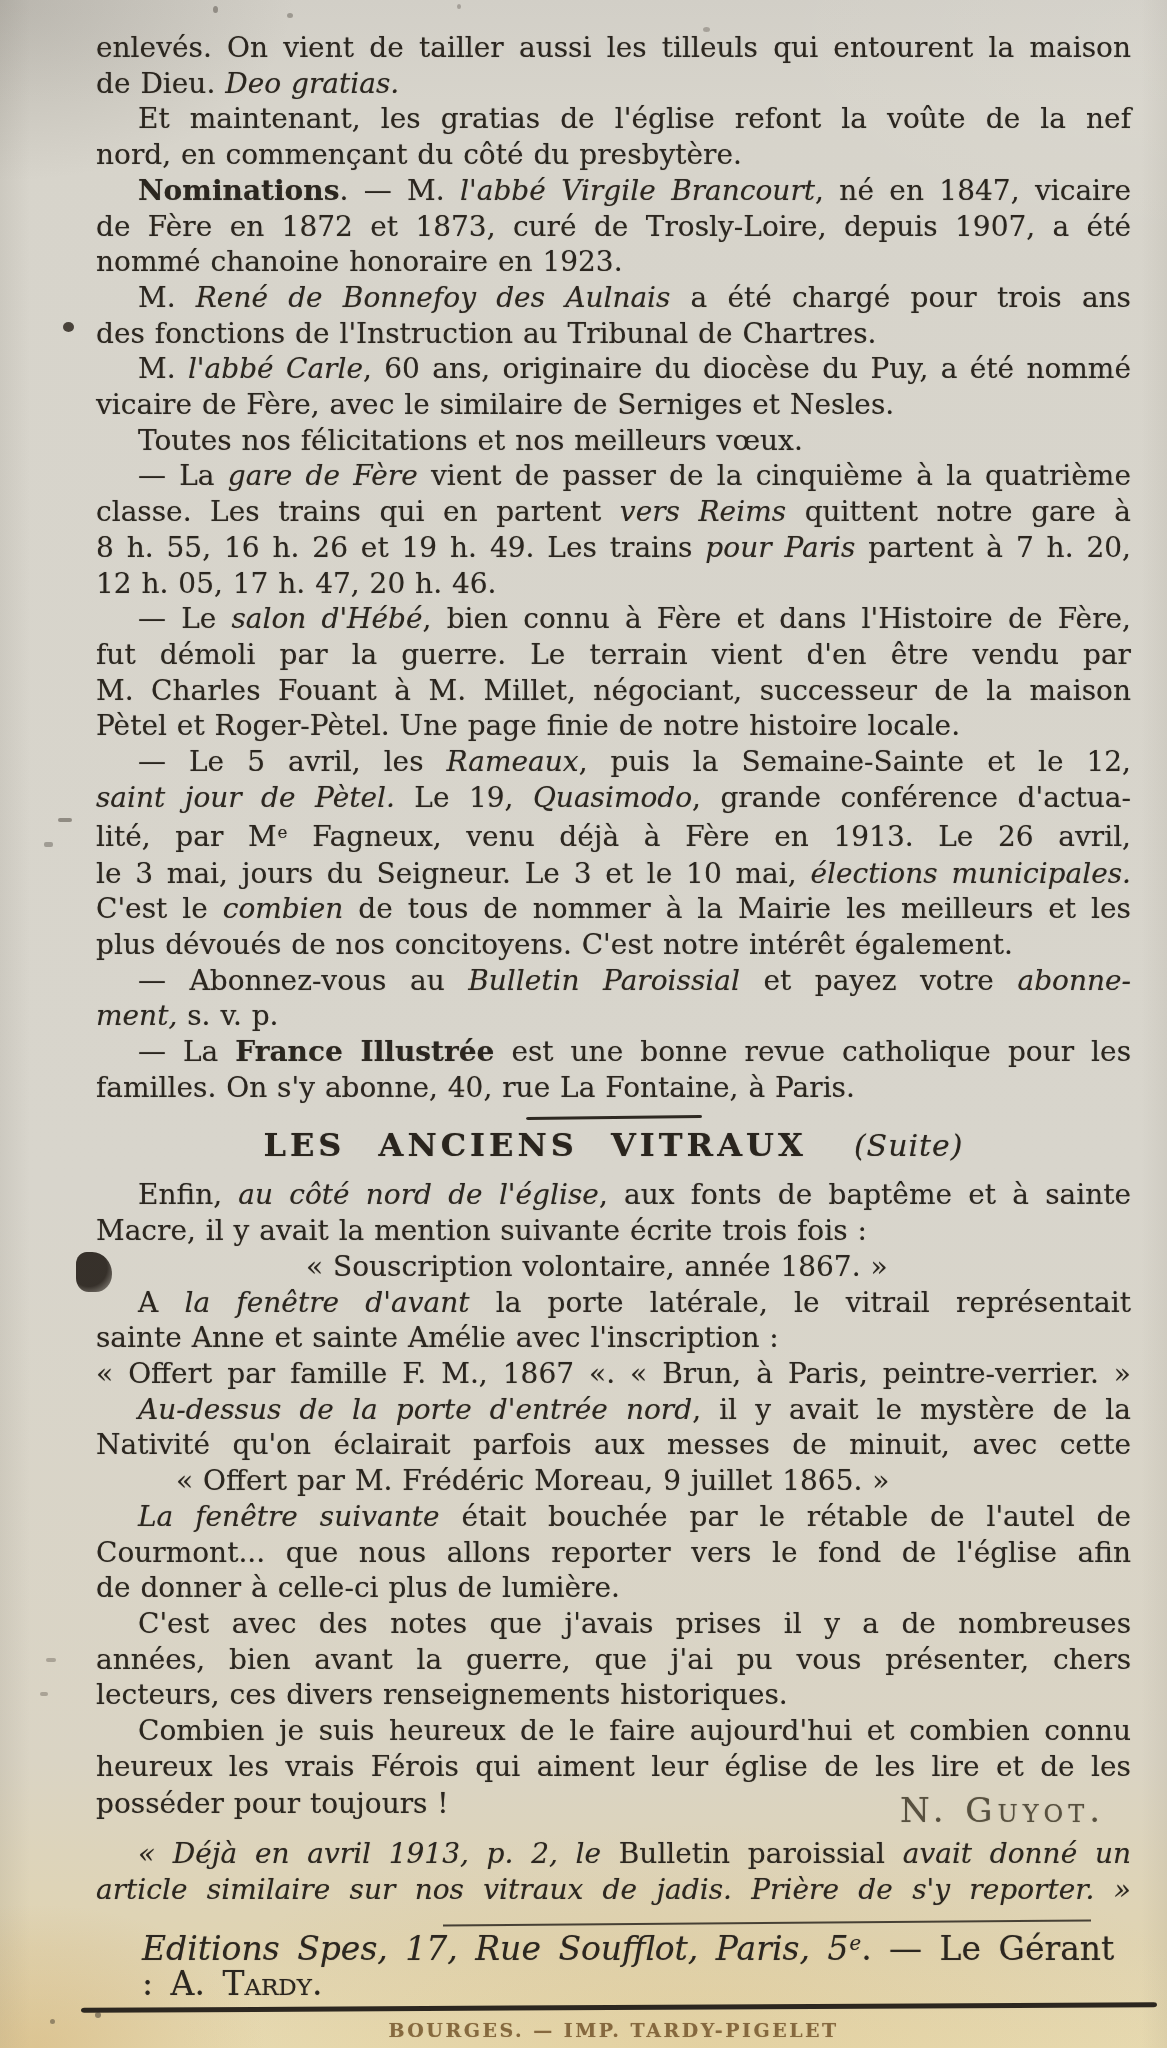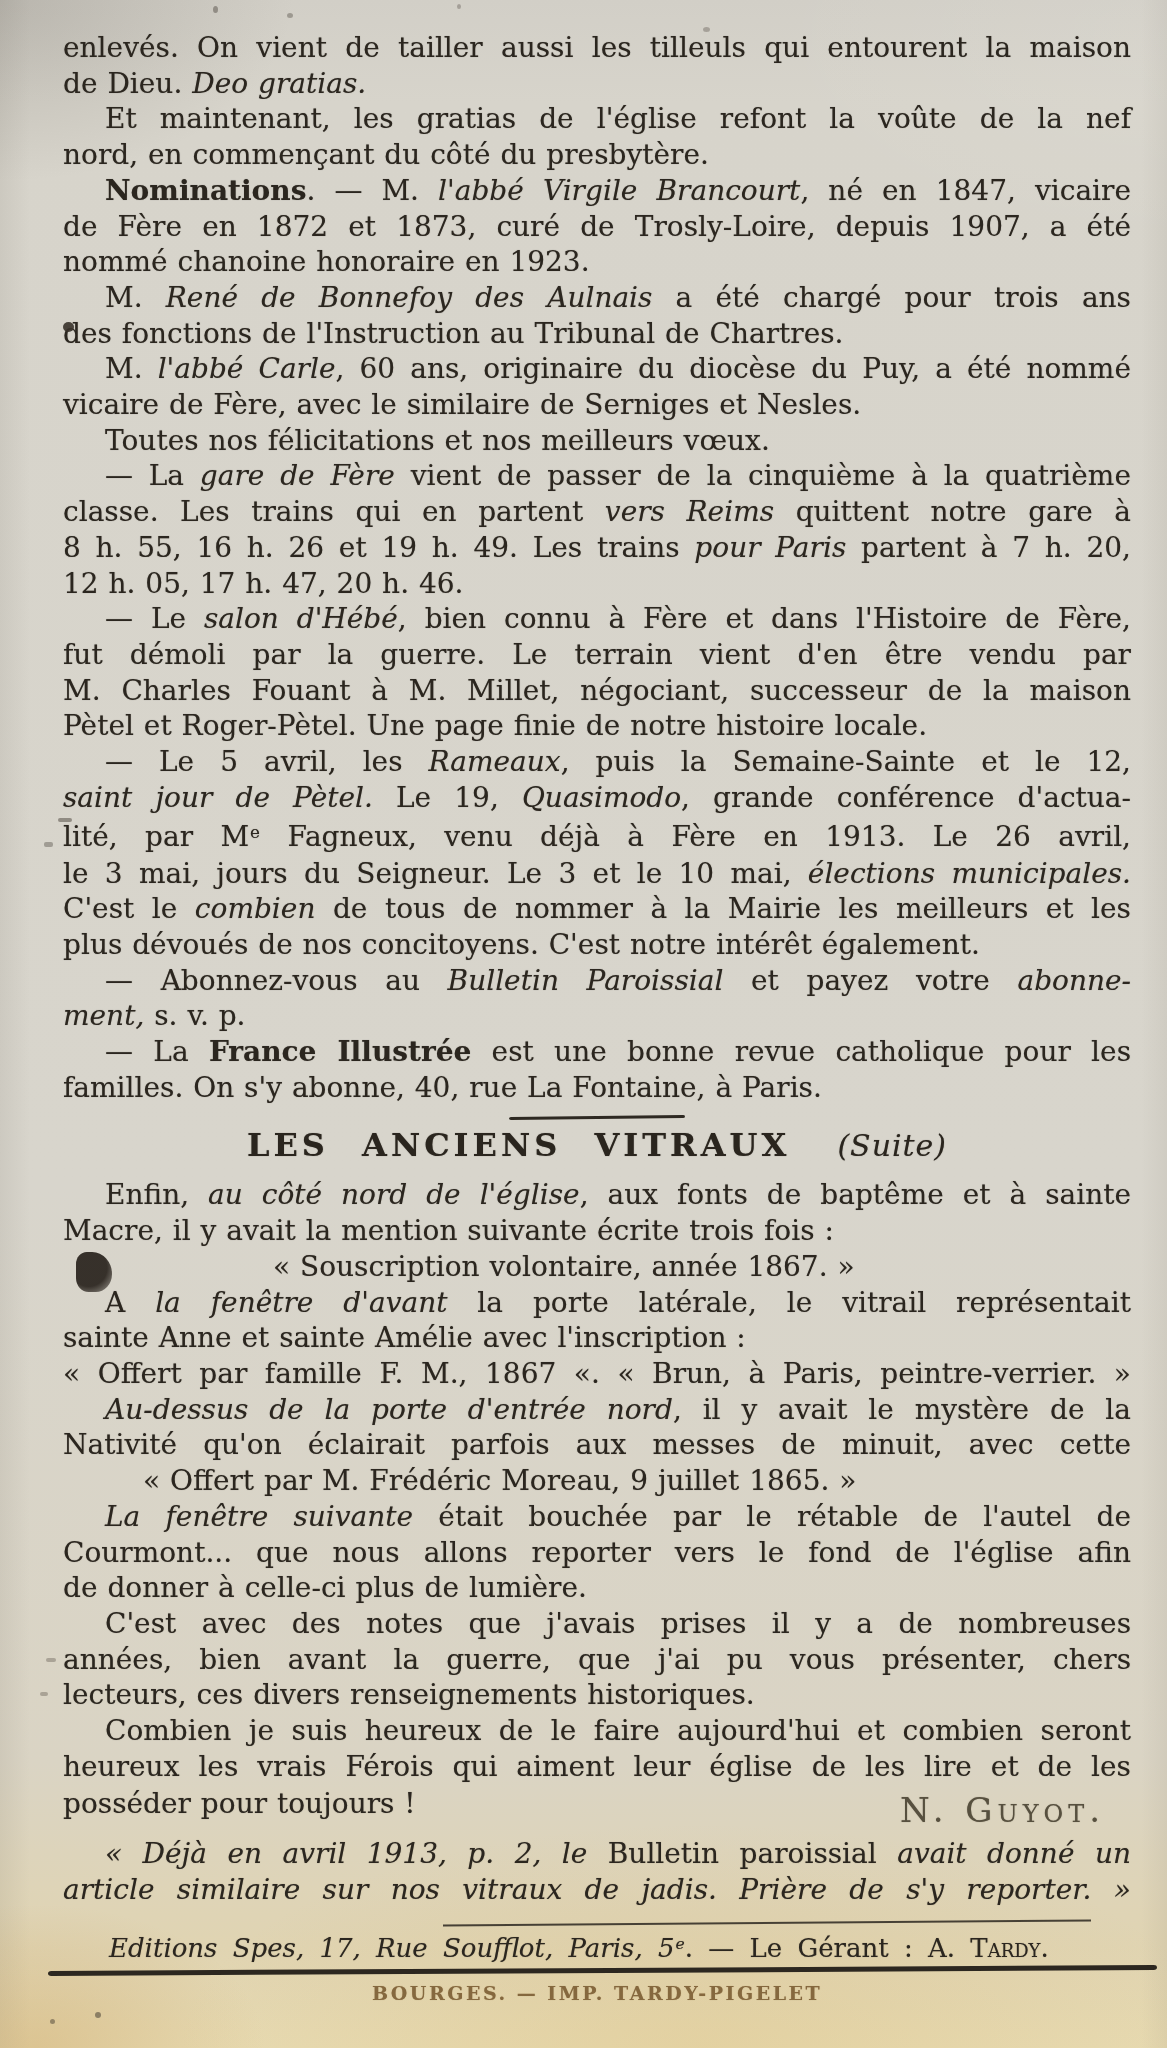--- a/index.html
+++ b/index.html
@@ -9,41 +9,41 @@
     color:#2b261f;
     background:
       radial-gradient(ellipse 420px 260px at 0% 0%, rgba(95,90,82,0.22), transparent 70%),
       radial-gradient(ellipse 600px 300px at 100% 2%, rgba(255,255,250,0.07), transparent 70%),
       radial-gradient(ellipse 320px 200px at 3% 100%, rgba(196,150,80,0.32), transparent 72%),
       radial-gradient(ellipse 700px 300px at 60% 100%, rgba(210,170,90,0.18), transparent 75%),
       linear-gradient(90deg, rgba(105,98,88,0.10) 0, rgba(105,98,88,0) 30px),
       linear-gradient(90deg, transparent calc(100% - 26px), rgba(120,112,100,0.09)),
       linear-gradient(180deg, #d2cfc7 0%, #d7d4cb 5%, #d8d5cc 58%, #dad4c4 86%, #e0d4b2 95%, #e7dab1 100%);
   }
-  main{padding:30px 36px 0 63px; box-sizing:border-box; position:relative;}
+  main{padding:30px 36px 0 96px; box-sizing:border-box; position:relative;}
   .para{font-size:28px; line-height:35.7px; text-shadow:0 0 1px rgba(43,38,31,0.42);}
   .line{text-align:left; word-spacing:1px;}
   .line.j{text-align:justify; text-align-last:justify;}
   .line.ind{padding-left:42px;}
   .line.flexline{display:flex; justify-content:space-between; align-items:baseline;}
   .s-i{font-style:italic;}
   .s-b{font-weight:700;}
   .s-sup{font-size:0.6em; vertical-align:0.5em; margin-left:1px;}
   .s-sc{font-variant:small-caps;}
   .sig{font-variant:small-caps; letter-spacing:5px; color:#57503f; position:relative; top:9px;
        font-size:34px; padding-right:26px; text-shadow:0 0 1px rgba(87,80,63,0.55);}
   .short-rule{width:176px;height:3px;background:#2e2922;margin:11px auto 7px;
        border-radius:2px/50%; transform:rotate(-0.6deg);}
   h1.heading{margin:0 0 13px; text-align:center; font-size:32px; font-weight:700;
        letter-spacing:4px; word-spacing:18px; color:#2a251e; text-shadow:0 0 1px rgba(42,37,30,0.5);}
   h1.heading .suite{font-weight:400; font-style:italic; letter-spacing:1px; word-spacing:2px;
        margin-left:14px; font-size:30px;}
   footer .thin-rule{width:648px;height:0;border-top:2.5px solid rgba(44,39,32,0.85);
        margin:14px 40px 0 auto; transform:rotate(-0.45deg);}
-  footer .editions{font-size:26px; line-height:36px; padding-left:46px; margin-top:2px;
+  footer .editions{font-size:33px; line-height:36px; padding-left:46px; margin-top:2px;
        word-spacing:7px; text-shadow:0 0 1px rgba(43,38,31,0.42);}
   footer .thick-rule{height:5px;background:#2c2720;margin:3px -26px 0 -15px;
        border-radius:4px/60%; transform:rotate(-0.3deg);}
   footer .imprint{margin-top:9px;text-align:center;font-size:19px;font-weight:700;
        letter-spacing:2.5px;color:#7e6036;opacity:0.92;text-shadow:0 0 1px rgba(126,96,54,0.45);}
   .mark{position:absolute; background:#3a332b;}
   #ink-blob{background:radial-gradient(circle at 35% 40%, #2e2822 55%, rgba(46,40,34,0.35));
        border-radius:30% 55% 45% 35%;}
 </style>
 </head>
@@ -138,21 +138,21 @@
         <div class="line j ind"><span class="s-i">La fenêtre suivante</span><span> était bouchée par le rétable de l'autel de</span></div>
         <div class="line j"><span>Courmont... que nous allons reporter vers le fond de l'église afin</span></div>
         <div class="line"><span>de donner à celle-ci plus de lumière.</span></div>
       </div>
       <div class="para">
         <div class="line j ind"><span>C'est avec des notes que j'avais prises il y a de nombreuses</span></div>
         <div class="line j"><span>années, bien avant la guerre, que j'ai pu vous présenter, chers</span></div>
         <div class="line"><span>lecteurs, ces divers renseignements historiques.</span></div>
       </div>
       <div class="para">
-        <div class="line j ind"><span>Combien je suis heureux de le faire aujourd'hui et combien seront</span></div>
+        <div class="line j ind"><span>Combien je suis heureux de le faire aujourd'hui et combien connu</span></div>
         <div class="line j"><span>heureux les vrais Férois qui aiment leur église de les lire et de les</span></div>
         <div class="line flexline">
           <span><span>posséder pour toujours !</span></span>
           <span class="sig">N. Guyot.</span>
         </div>
       </div>
       <div class="para" style="margin-top: 14px;">
         <div class="line j ind"><span class="s-i">« Déjà en avril 1913, p. 2, le </span><span>Bulletin paroissial</span><span class="s-i"> avait donné un</span></div>
         <div class="line j"><span class="s-i">article similaire sur nos vitraux de jadis. Prière de s'y reporter. »</span></div>
       </div>

